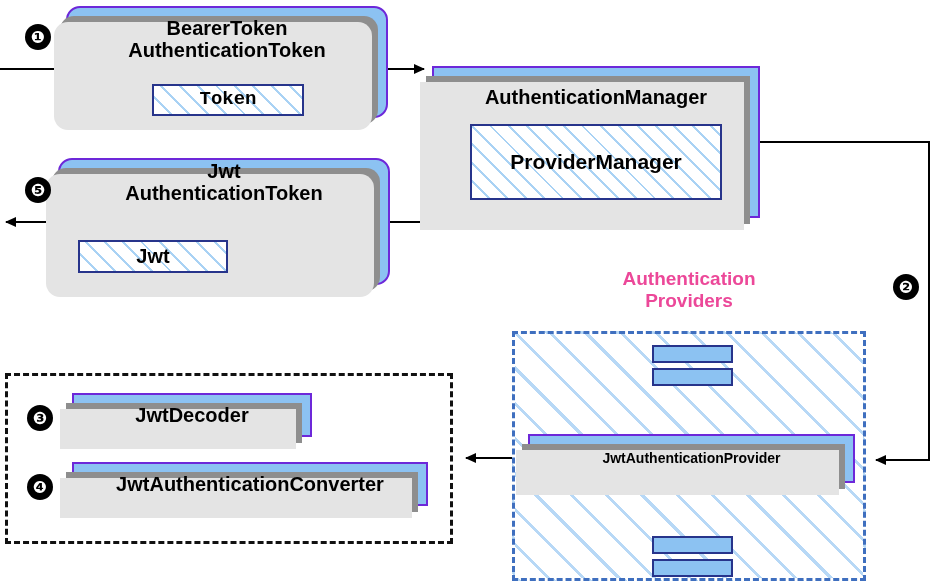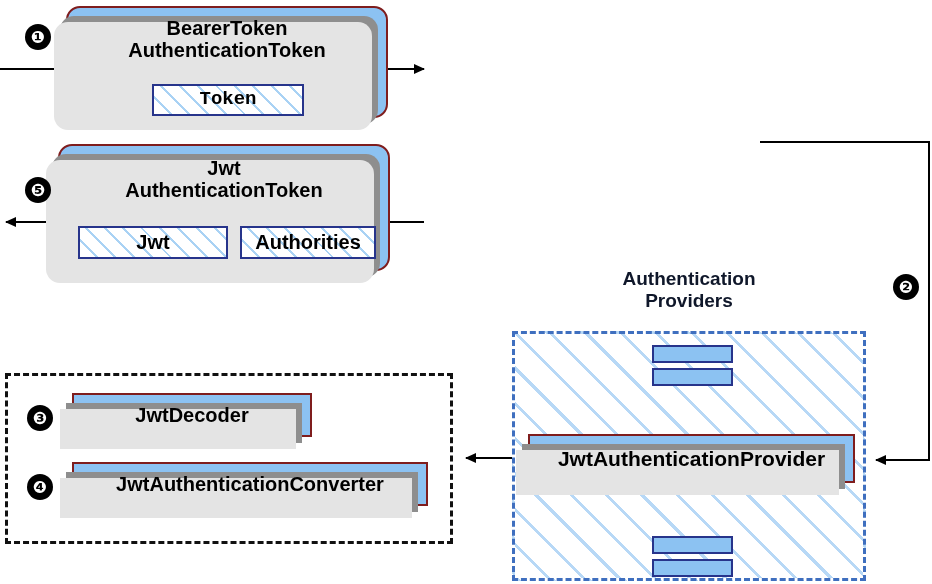--- a/index.html
+++ b/index.html
@@ -14,21 +14,21 @@
     overflow:hidden;
     background:#ffffff;
   }
   #wires{position:absolute;left:0;top:0;width:932px;height:584px;pointer-events:none;}
 
   
   .node{
     position:absolute;
     box-sizing:border-box;
     background:#8cc2f2;
-    border:2px solid #7f1d1d;
+    border:2px solid #6d28d9;
     color:#000000;
     font-weight:bold;
     display:flex;
     flex-direction:column;
     align-items:center;
     line-height:1.12;
     z-index:5;
   }
   .node.rounded{border-radius:14px;}
   
@@ -117,21 +117,21 @@
     z-index:9;
     font-family:"DejaVu Sans","Liberation Sans",sans-serif;
     line-height:1;
   }
 
   
   .caption{
     position:absolute;
     text-align:center;
     font-weight:bold;
-    color:#0f172a;
+    color:#ec4899;
     white-space:pre-line;
     line-height:1.15;
     z-index:4;
   }
 </style>
 </head>
 <body>
 
 <div id="stage">
 
@@ -168,33 +168,36 @@
 
   <div class="caption" style="left:572px;top:268px;width:234px;font-size:19px;">Authentication
 Providers</div>
 
   <div class="node rounded shadow-dbl" style="left:66px;top:6px;width:322px;height:112px;padding-top:9px;">
     <div class="node-title" style="font-size:20px;">BearerToken
 AuthenticationToken</div>
     <div class="chip" style="position:absolute;left:84px;top:76px;width:152px;height:32px;font-size:19px;font-family:Liberation Mono, monospace;">Token</div>
   </div>
 
-  <div class="node rounded shadow-dbl" style="left:58px;top:144px;width:332px;height:127px;padding-top:11px;">
+  <div class="node rounded shadow-dbl" style="left:58px;top:158px;width:332px;height:127px;padding-top:0;">
     <div class="node-title" style="font-size:20px;">Jwt
 AuthenticationToken</div>
     <div class="chip" style="position:absolute;left:18px;top:80px;width:150px;height:33px;font-size:20px;">Jwt</div>
-    <div class="chip" style="position:absolute;left:180px;top:80px;width:136px;height:33px;font-size:20px;">Authorities</div>
-  </div>
-
+  </div>
+
+  <div class="node shadow-dbl" style="left:432px;top:66px;width:328px;height:152px;padding-top:18px;">
+    <div class="node-title" style="font-size:20px;">AuthenticationManager</div>
+    <div class="chip" style="position:absolute;left:36px;top:56px;width:252px;height:76px;font-size:21px;">ProviderManager</div>
+  </div>
 
   <div class="bar" style="left:652px;top:345px;width:81px;height:18px;"></div>
   <div class="bar" style="left:652px;top:368px;width:81px;height:18px;"></div>
 
   <div class="node shadow-dbl" style="left:528px;top:434px;width:327px;height:49px;justify-content:center;">
-    <div class="node-title" style="font-size:21px;">JwtAuthenticationProvider</div>
+    <div class="node-title" style="font-size:14px;">JwtAuthenticationProvider</div>
   </div>
 
   <div class="bar" style="left:652px;top:536px;width:81px;height:18px;"></div>
   <div class="bar" style="left:652px;top:559px;width:81px;height:18px;"></div>
 
   <div class="node shadow-dbl" style="left:72px;top:462px;width:356px;height:44px;justify-content:center;">
     <div class="node-title" style="font-size:20px;">JwtAuthenticationConverter</div>
   </div>
 
   <div class="node shadow-dbl" style="left:72px;top:393px;width:240px;height:44px;justify-content:center;">

